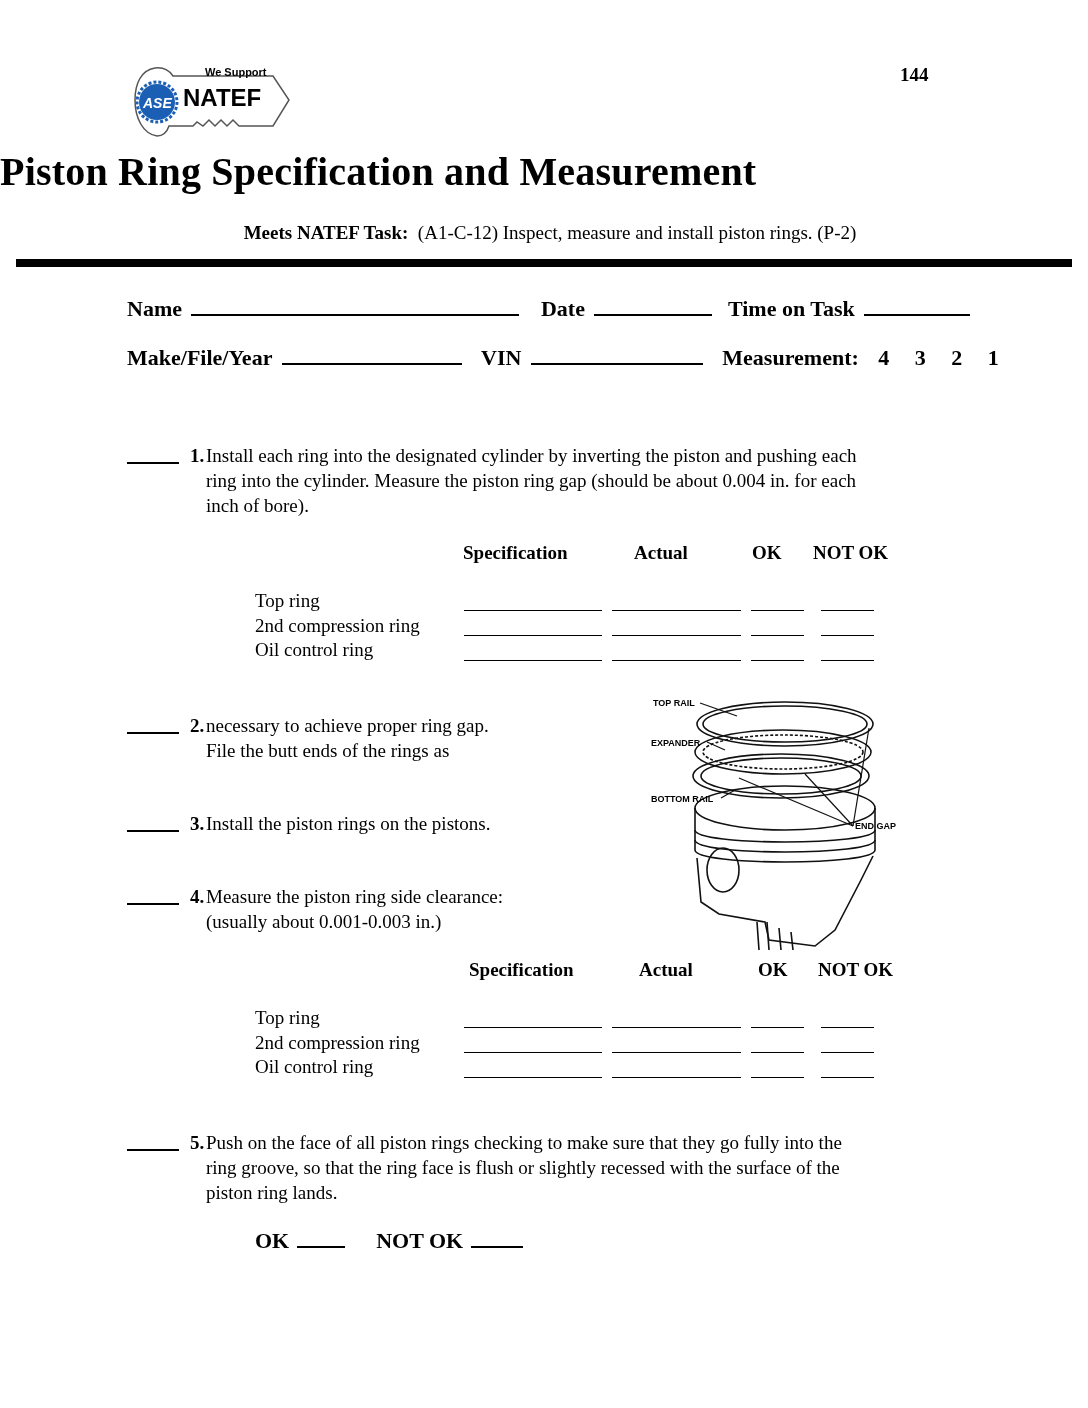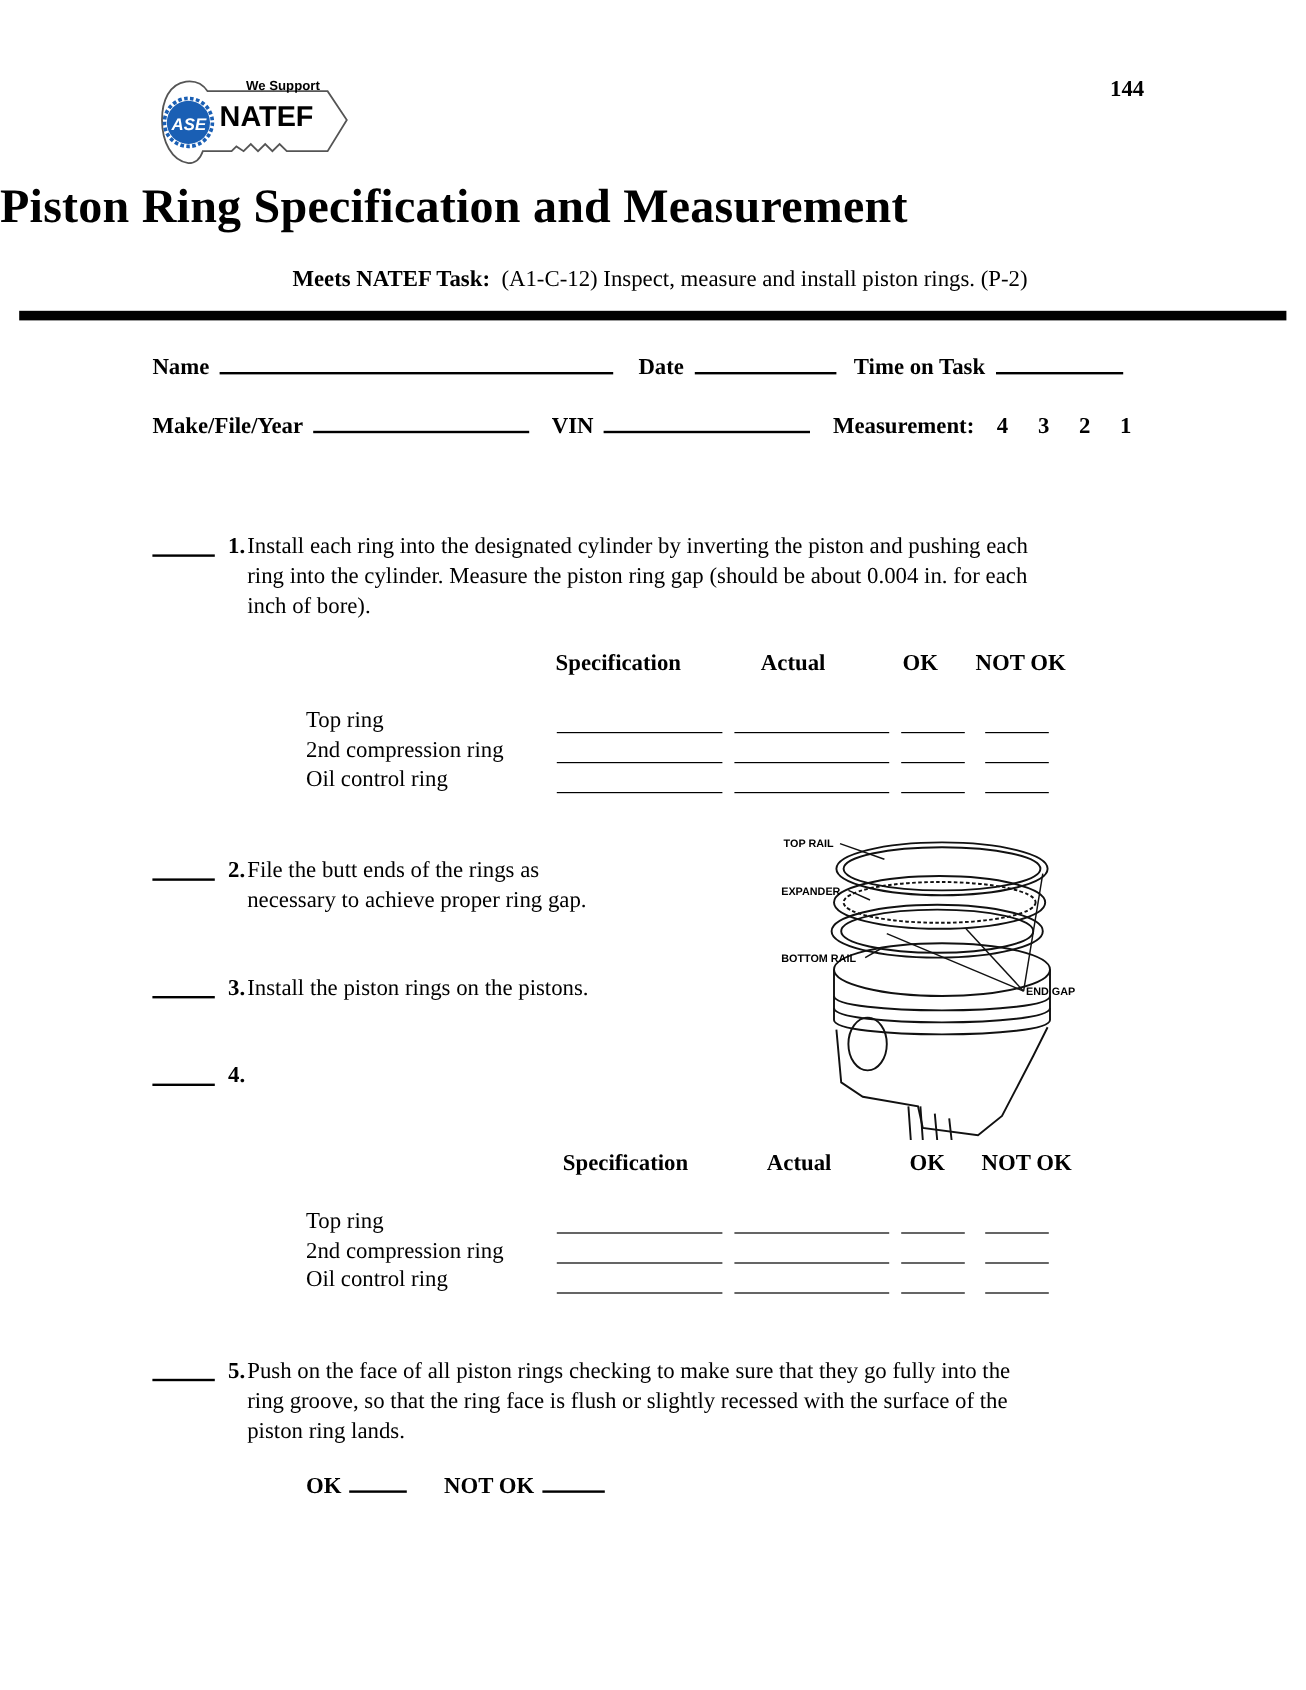--- a/index.html
+++ b/index.html
@@ -4,27 +4,27 @@
   <style>
     html, body { margin: 0; padding: 0; background: #ffffff; }
     body { width: 1088px; height: 1408px; position: relative; overflow: hidden;
            font-family: "Liberation Serif", "DejaVu Serif", serif; color: #000; }
     .abs { position: absolute; }
     .b { font-weight: bold; }
 
     
     .logo { left: 133px; top: 62px; width: 160px; height: 78px; }
 
-    .page-num { left: 925px; top: 64px; font-size: 19px; font-weight: bold; }
+    .page-num { left: 900px; top: 64px; font-size: 19px; font-weight: bold; }
     .title { left: 0; width: 1056px; top: 148px; text-align: left; font-size: 40px; font-weight: bold; letter-spacing: 0.2px; }
     .task { left: 0; width: 1100px; top: 222px; text-align: center; font-size: 19px; }
     .rule { left: 16px; top: 259px; width: 1056px; height: 8px; background: #000; }
 
     .line { display: inline-block; border-bottom: 2px solid #000; vertical-align: baseline; }
-    .hdr-row { font-size: 19px; font-weight: bold; white-space: nowrap; }
+    .hdr-row { font-size: 22px; font-weight: bold; white-space: nowrap; }
     .step { font-size: 19px; line-height: 25px; }
     .step .num { font-weight: bold; position: absolute; left: 190px; }
     .step .text { position: absolute; left: 206px; }
     .step .blank { position: absolute; left: 127px; top: 0; height: 19px; width: 52px; border-bottom: 2px solid #000; }
 
     .tbl-head { font-size: 19px; font-weight: bold; position: absolute; }
     .tbl-label { font-size: 19px; position: absolute; left: 255px; }
     .tbl-line { position: absolute; height: 0; border-bottom: 1.5px solid #000; }
 
     .diagram { left: 645px; top: 690px; width: 280px; height: 260px; text-align: right; }
@@ -106,36 +106,40 @@
   <span class="tbl-line" style="left:464px;top:120px;width:138px;"></span>
   <span class="tbl-line" style="left:612px;top:120px;width:129px;"></span>
   <span class="tbl-line" style="left:751px;top:120px;width:53px;"></span>
   <span class="tbl-line" style="left:821px;top:120px;width:53px;"></span>
 </div>
 
 <div class="abs step" style="left:0;top:713px;width:640px;height:52px;">
   <span class="blank"></span>
   <span class="num">2.</span>
   <div class="text">
+    <div>necessary to achieve proper ring gap.</div>
     <div>File the butt ends of the rings as</div>
-    <div>necessary to achieve proper ring gap.</div>
   </div>
 </div>
 
 <div class="abs step" style="left:0;top:811px;width:640px;height:26px;">
   <span class="blank"></span>
   <span class="num">3.</span>
   <div class="text">
     <div>Install the piston rings on the pistons.</div>
   </div>
 </div>
 
 <div class="abs step" style="left:0;top:884px;width:640px;height:52px;">
   <span class="blank"></span>
   <span class="num">4.</span>
+  <div class="text">
+    <div>Measure the piston ring side clearance:</div>
+    <div>(usually about 0.001-0.003 in.)</div>
+  </div>
 </div>
 
 <div class="abs diagram">
   <svg width="280" height="260" viewBox="0 0 280 260">
     <g fill="none" stroke="#111" stroke-width="1.6">
 
       <ellipse cx="140" cy="34" rx="88" ry="22"></ellipse>
       <ellipse cx="140" cy="34" rx="82" ry="18"></ellipse>
 
       <ellipse cx="138" cy="62" rx="88" ry="22"></ellipse>

